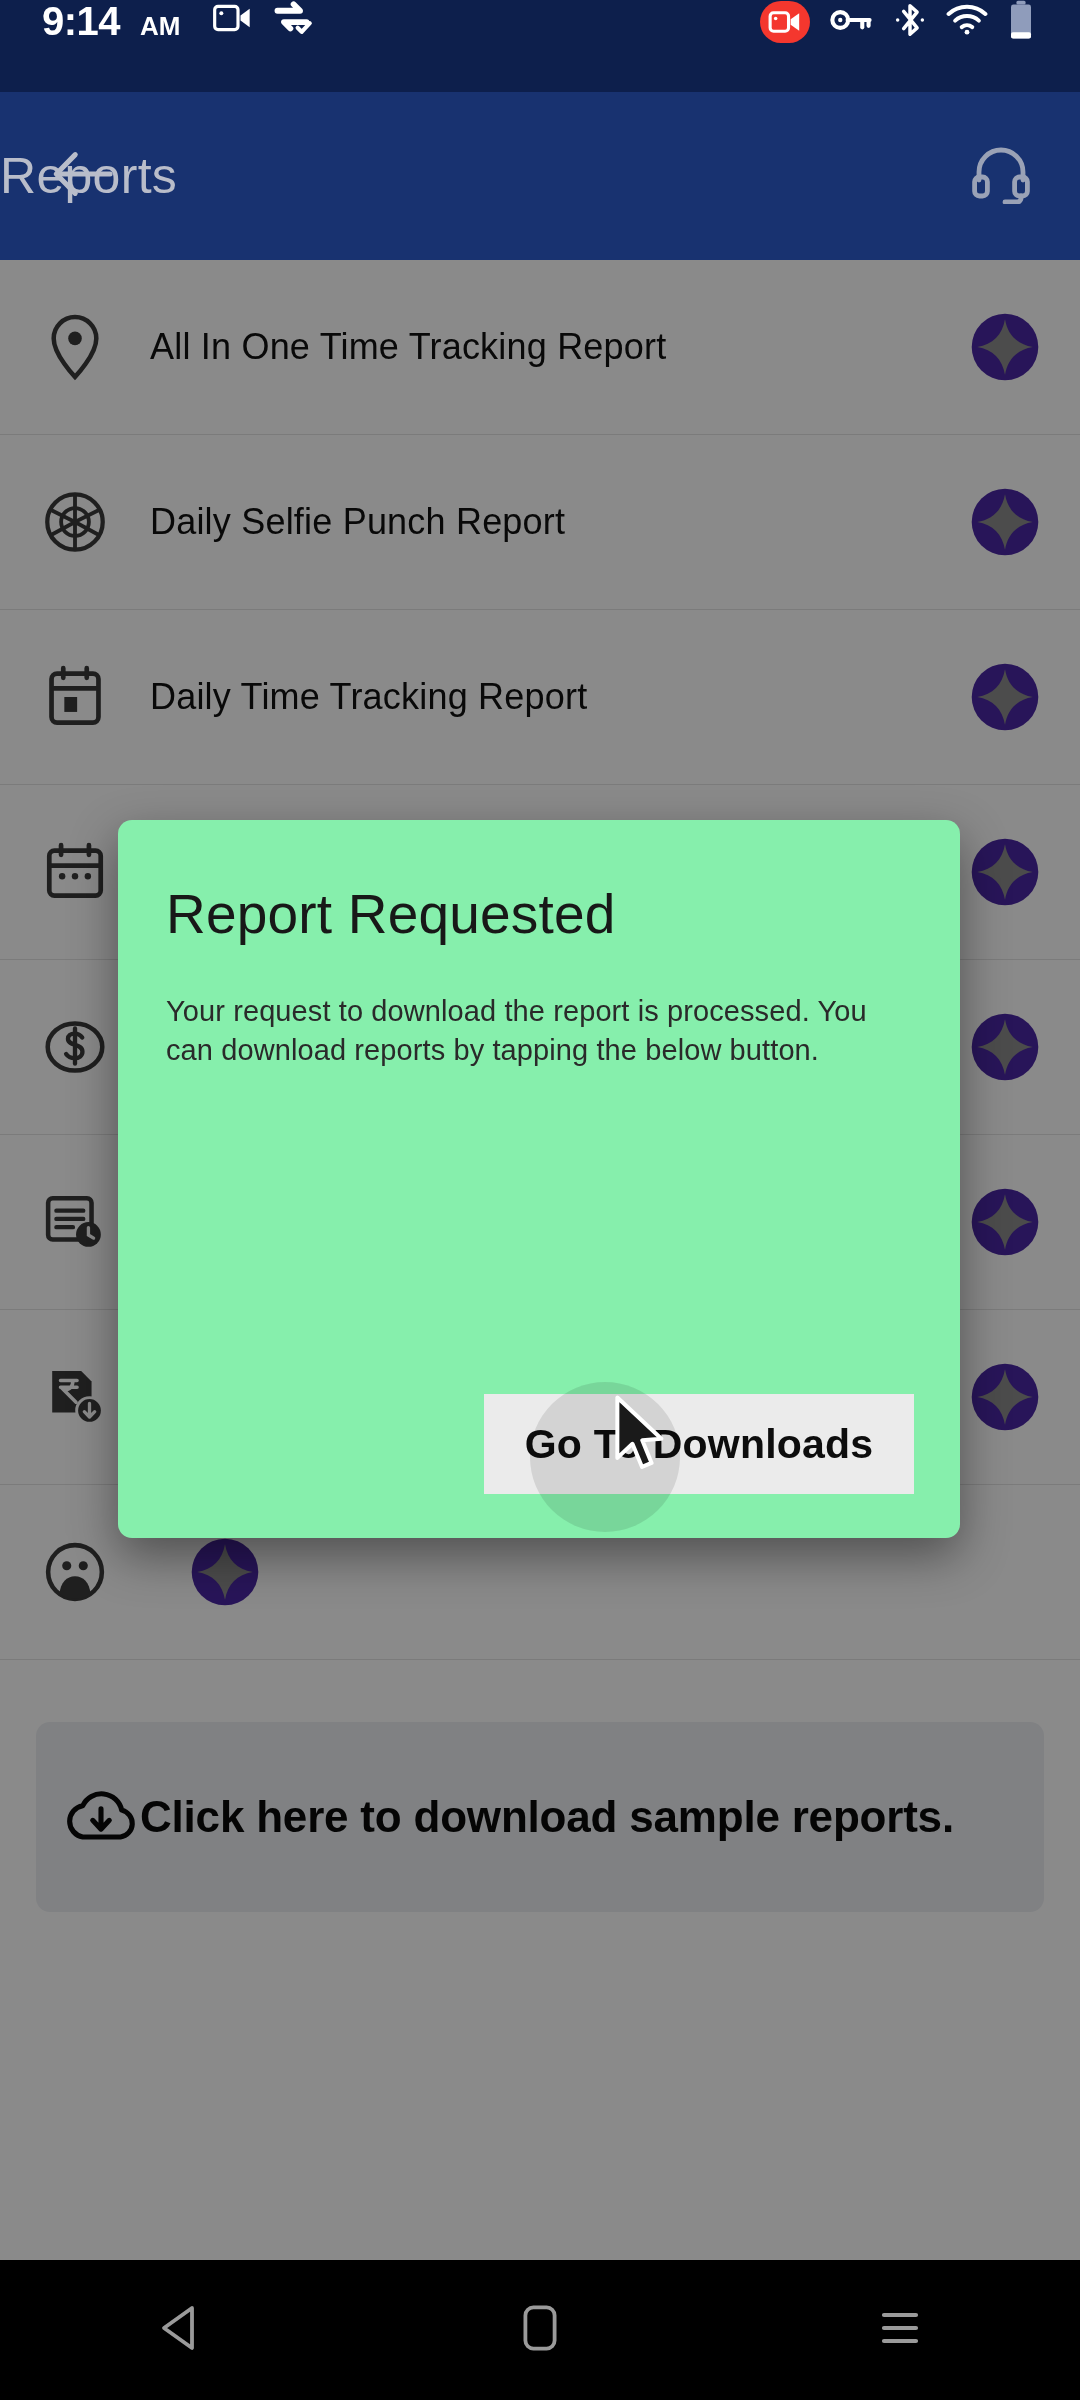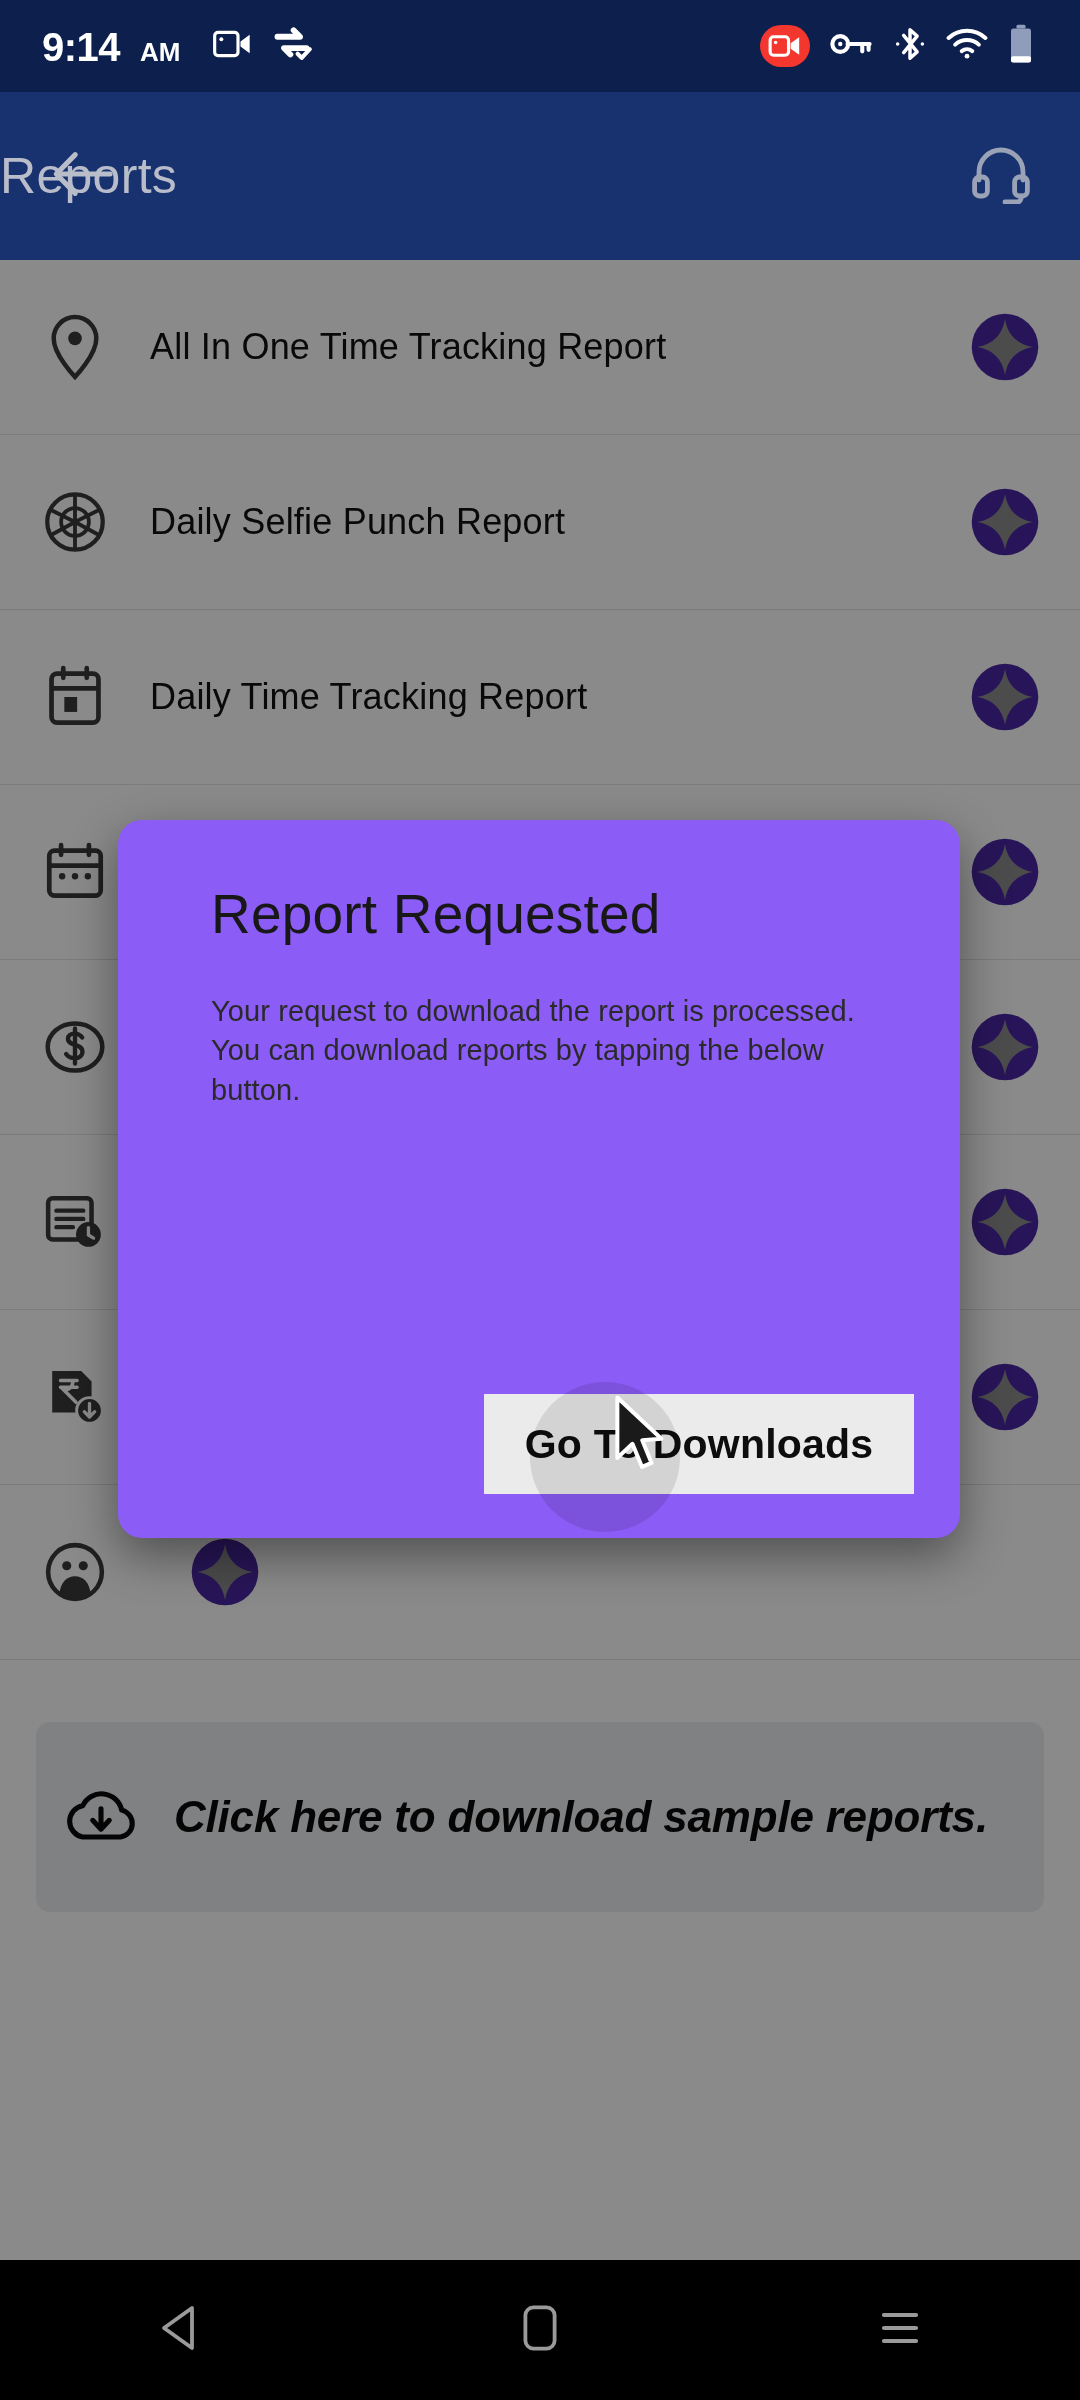--- a/index.html
+++ b/index.html
@@ -10,21 +10,21 @@
     position:relative; overflow:hidden;
   }
 
   
   #screen { position:absolute; inset:0; width:1080px; height:2400px; background:#ffffff; }
 
   
   #statusbar {
     position:absolute; left:0; top:0; width:1080px; height:92px;
     background:#0d1f4c; color:#fff;
-    display:flex; align-items:center; z-index:5;
+    display:flex; align-items:flex-start; z-index:5;
   }
   .sb-left { display:flex; align-items:baseline; gap:20px; padding-left:42px; }
   .sb-time { font-size:40px; font-weight:700; letter-spacing:-0.5px; line-height:1; }
   .sb-ampm { font-size:26px; font-weight:700; line-height:1; }
   .sb-icons-left { display:flex; align-items:center; gap:18px; margin-left:12px; }
   .sb-right { margin-left:auto; display:flex; align-items:center; gap:20px; padding-right:46px; }
   .rec-badge {
     width:50px; height:42px; border-radius:22px; background:#f4372e;
     display:flex; align-items:center; justify-content:center;
   }
@@ -51,21 +51,21 @@
   }
   .row .ricon { width:150px; display:flex; align-items:center; justify-content:center; flex:0 0 150px; }
   .row .rlabel { font-size:36px; color:#111; letter-spacing:0.2px; flex:1; }
   .row .rbadge { width:150px; display:flex; align-items:center; justify-content:center; flex:0 0 150px; }
 
   .sparkle-badge { width:74px; height:74px; display:block; }
 
   
   #sample-banner {
     margin:62px 36px 0 36px; height:190px; background:#edeff3; border-radius:14px;
-    display:flex; align-items:center; padding:0 26px; gap:34px;font-style:italic;
+    display:flex; align-items:center; padding:0 26px; 
   }
   #sample-banner .stext {
     font-size:44px; font-weight:800; color:#0b0b0b; line-height:1.24; letter-spacing:-0.2px;
   }
 
   
   #fab {
     position:absolute; left:447px; top:2110px; width:587px; height:122px;
     background:#1b3d86; border-radius:61px;
     display:flex; align-items:center; justify-content:center; gap:34px;
@@ -74,23 +74,23 @@
 
   
   #scrim {
     position:absolute; left:0; top:260px; width:1080px; height:2000px;
     background:rgba(0,0,0,0.46); z-index:20;
   }
 
   
   #dialog {
     position:absolute; left:118px; top:820px; width:842px; height:718px;
-    background:#8b5cf6; border-radius:24px; z-index:30;
+    background:#86efac; border-radius:14px; z-index:30;
     box-shadow:0 18px 48px rgba(0,0,0,.42);
-    padding:62px 66px 0 93px;
+    padding:62px 66px 0 48px;
   }
   #dialog .dtitle { font-size:55px; color:#181818; font-weight:400; letter-spacing:0.2px; }
   #dialog .dbody {
     margin-top:46px; font-size:29px; color:#2a2a2a; line-height:1.36; letter-spacing:0.1px;
   }
   #dialog .dactions { position:absolute; left:66px; right:46px; bottom:44px; display:flex; justify-content:flex-end; }
   #dbtn {
     position:relative; min-width:430px; height:100px; background:#ebebeb;
     display:flex; align-items:center; justify-content:center;
     font-size:41px; font-weight:700; color:#0d0d0d; letter-spacing:0.2px;

